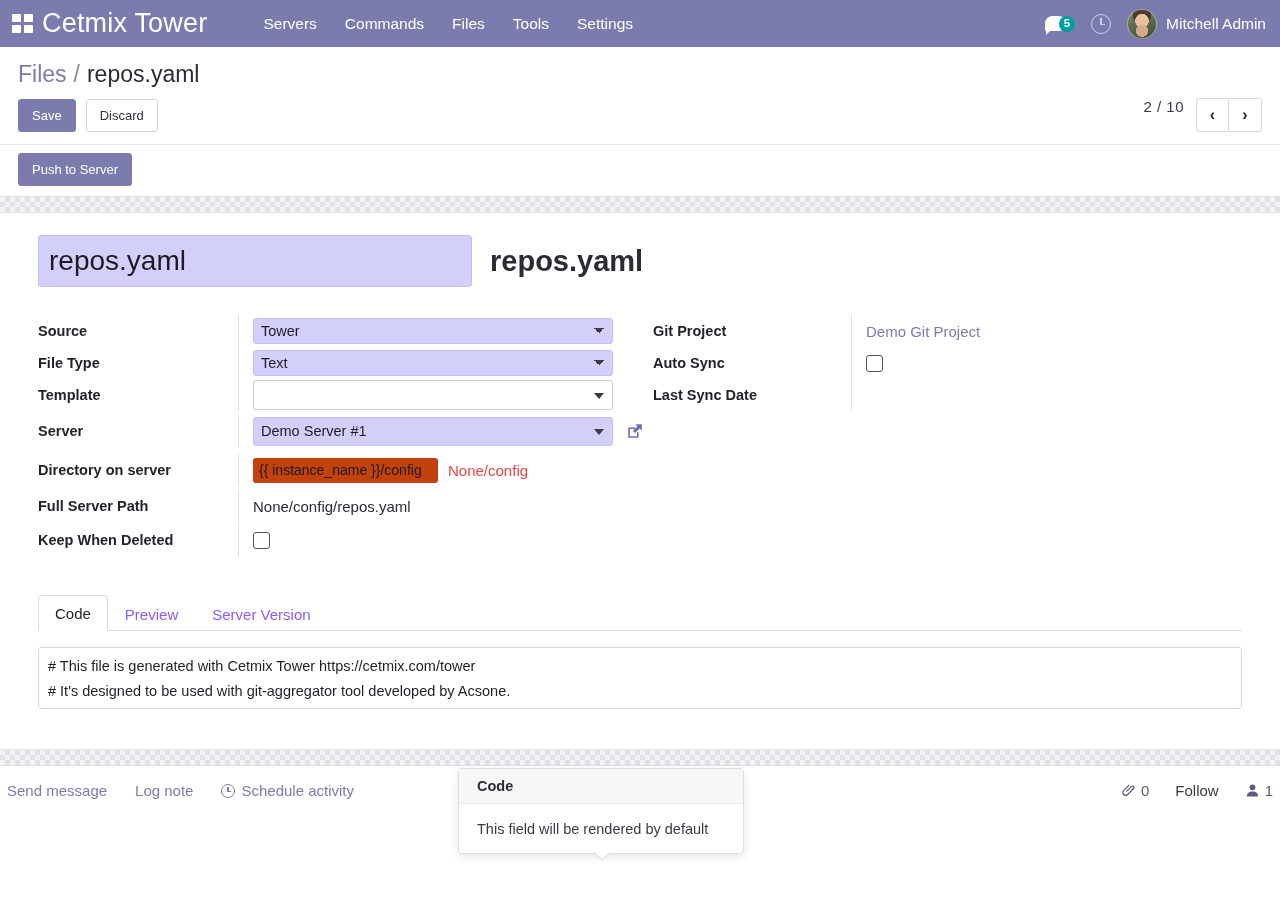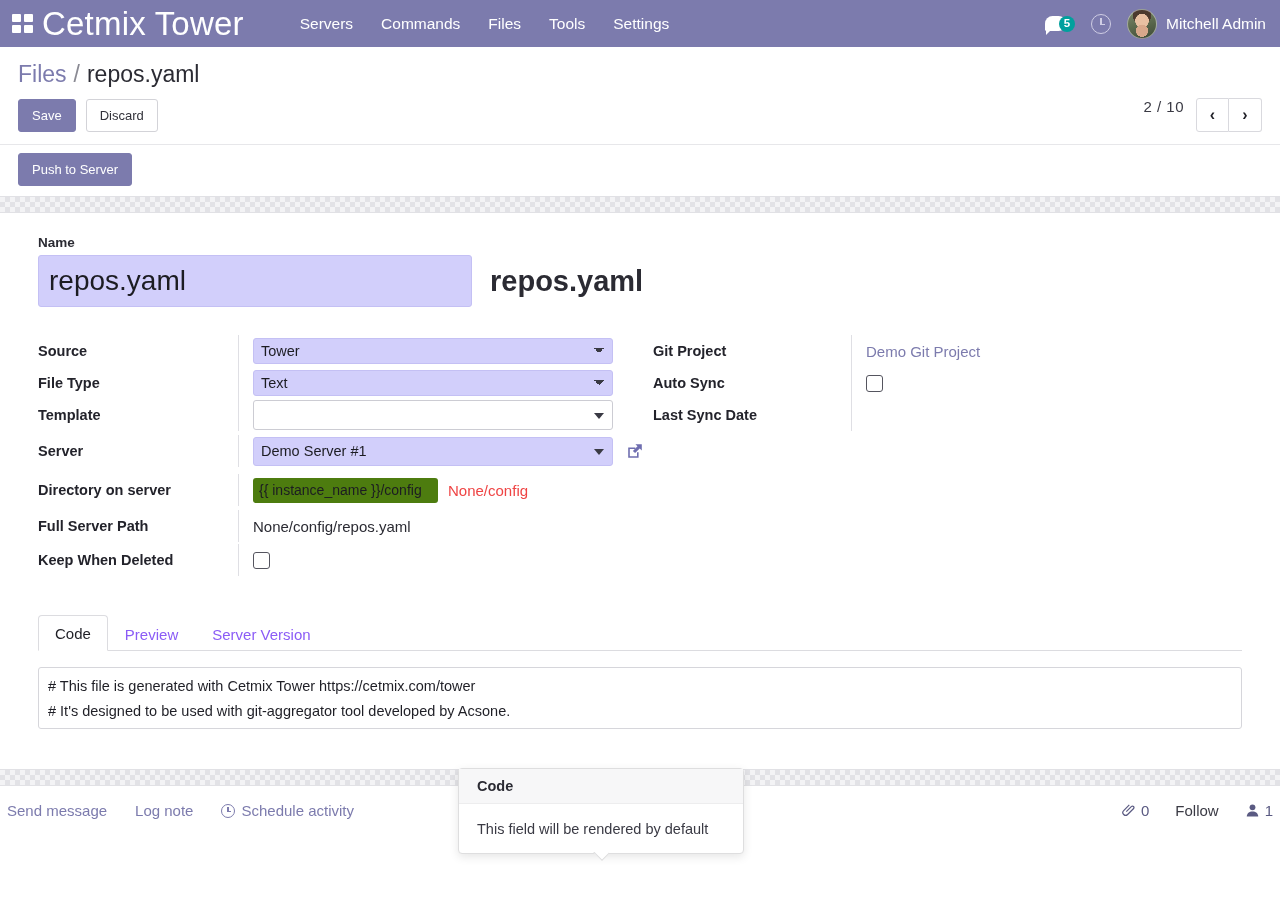--- a/index.html
+++ b/index.html
@@ -28,21 +28,21 @@
     grid-template-columns: 9px 9px;
     grid-template-rows: 8px 8px;
     gap: 3px;
     align-content: center;
     justify-content: center;
     cursor: pointer;
     margin-right: 6px;
   }
   .apps-grid i { background: #ffffff; display: block; border-radius: 1px; }
   .brand {
-    font-size: 33px;
+    font-size: 27px;
     letter-spacing: .2px;
     font-weight: 400;
     margin-right: 42px;
     white-space: nowrap;
     cursor: pointer;
   }
   .nav-items { display: flex; align-items: center; gap: 0; }
   .nav-item {
     font-size: 15.5px;
     padding: 6px 14px;
@@ -306,21 +306,21 @@
   .ext-link {
     margin-left: 11px;
     width: 22px; height: 22px;
     cursor: pointer;
     flex: 0 0 auto;
   }
 
   .dir-input {
     width: 185px;
     height: 25px;
-    background: #4d7c0f;
+    background: #c2410c;
     border: none;
     border-radius: 3px;
     font-family: "Liberation Sans", sans-serif;
     font-size: 14px;
     color: #1c1c22;
     padding: 0 6px;
     outline: none;
   }
   .dir-echo { font-size: 15px; color: #ef4444; margin-left: 10px; white-space: nowrap; }
   .readonly-val { font-size: 15px; color: #2b2b33; }
@@ -530,21 +530,20 @@
   </div>
   <div class="cp-row2">
     <button class="btn btn-primary">Push to Server</button>
   </div>
 </div>
 
 <div class="hatch"></div>
 
 <div class="sheet">
 
-  <div class="field-name-label">Name</div>
   <div class="title-row">
     <input class="name-input" value="repos.yaml" style="">
     <div class="title-echo">repos.yaml</div>
   </div>
 
   <div class="form-grid">
 
     <div class="col col-left">
 
       <div class="frow">

